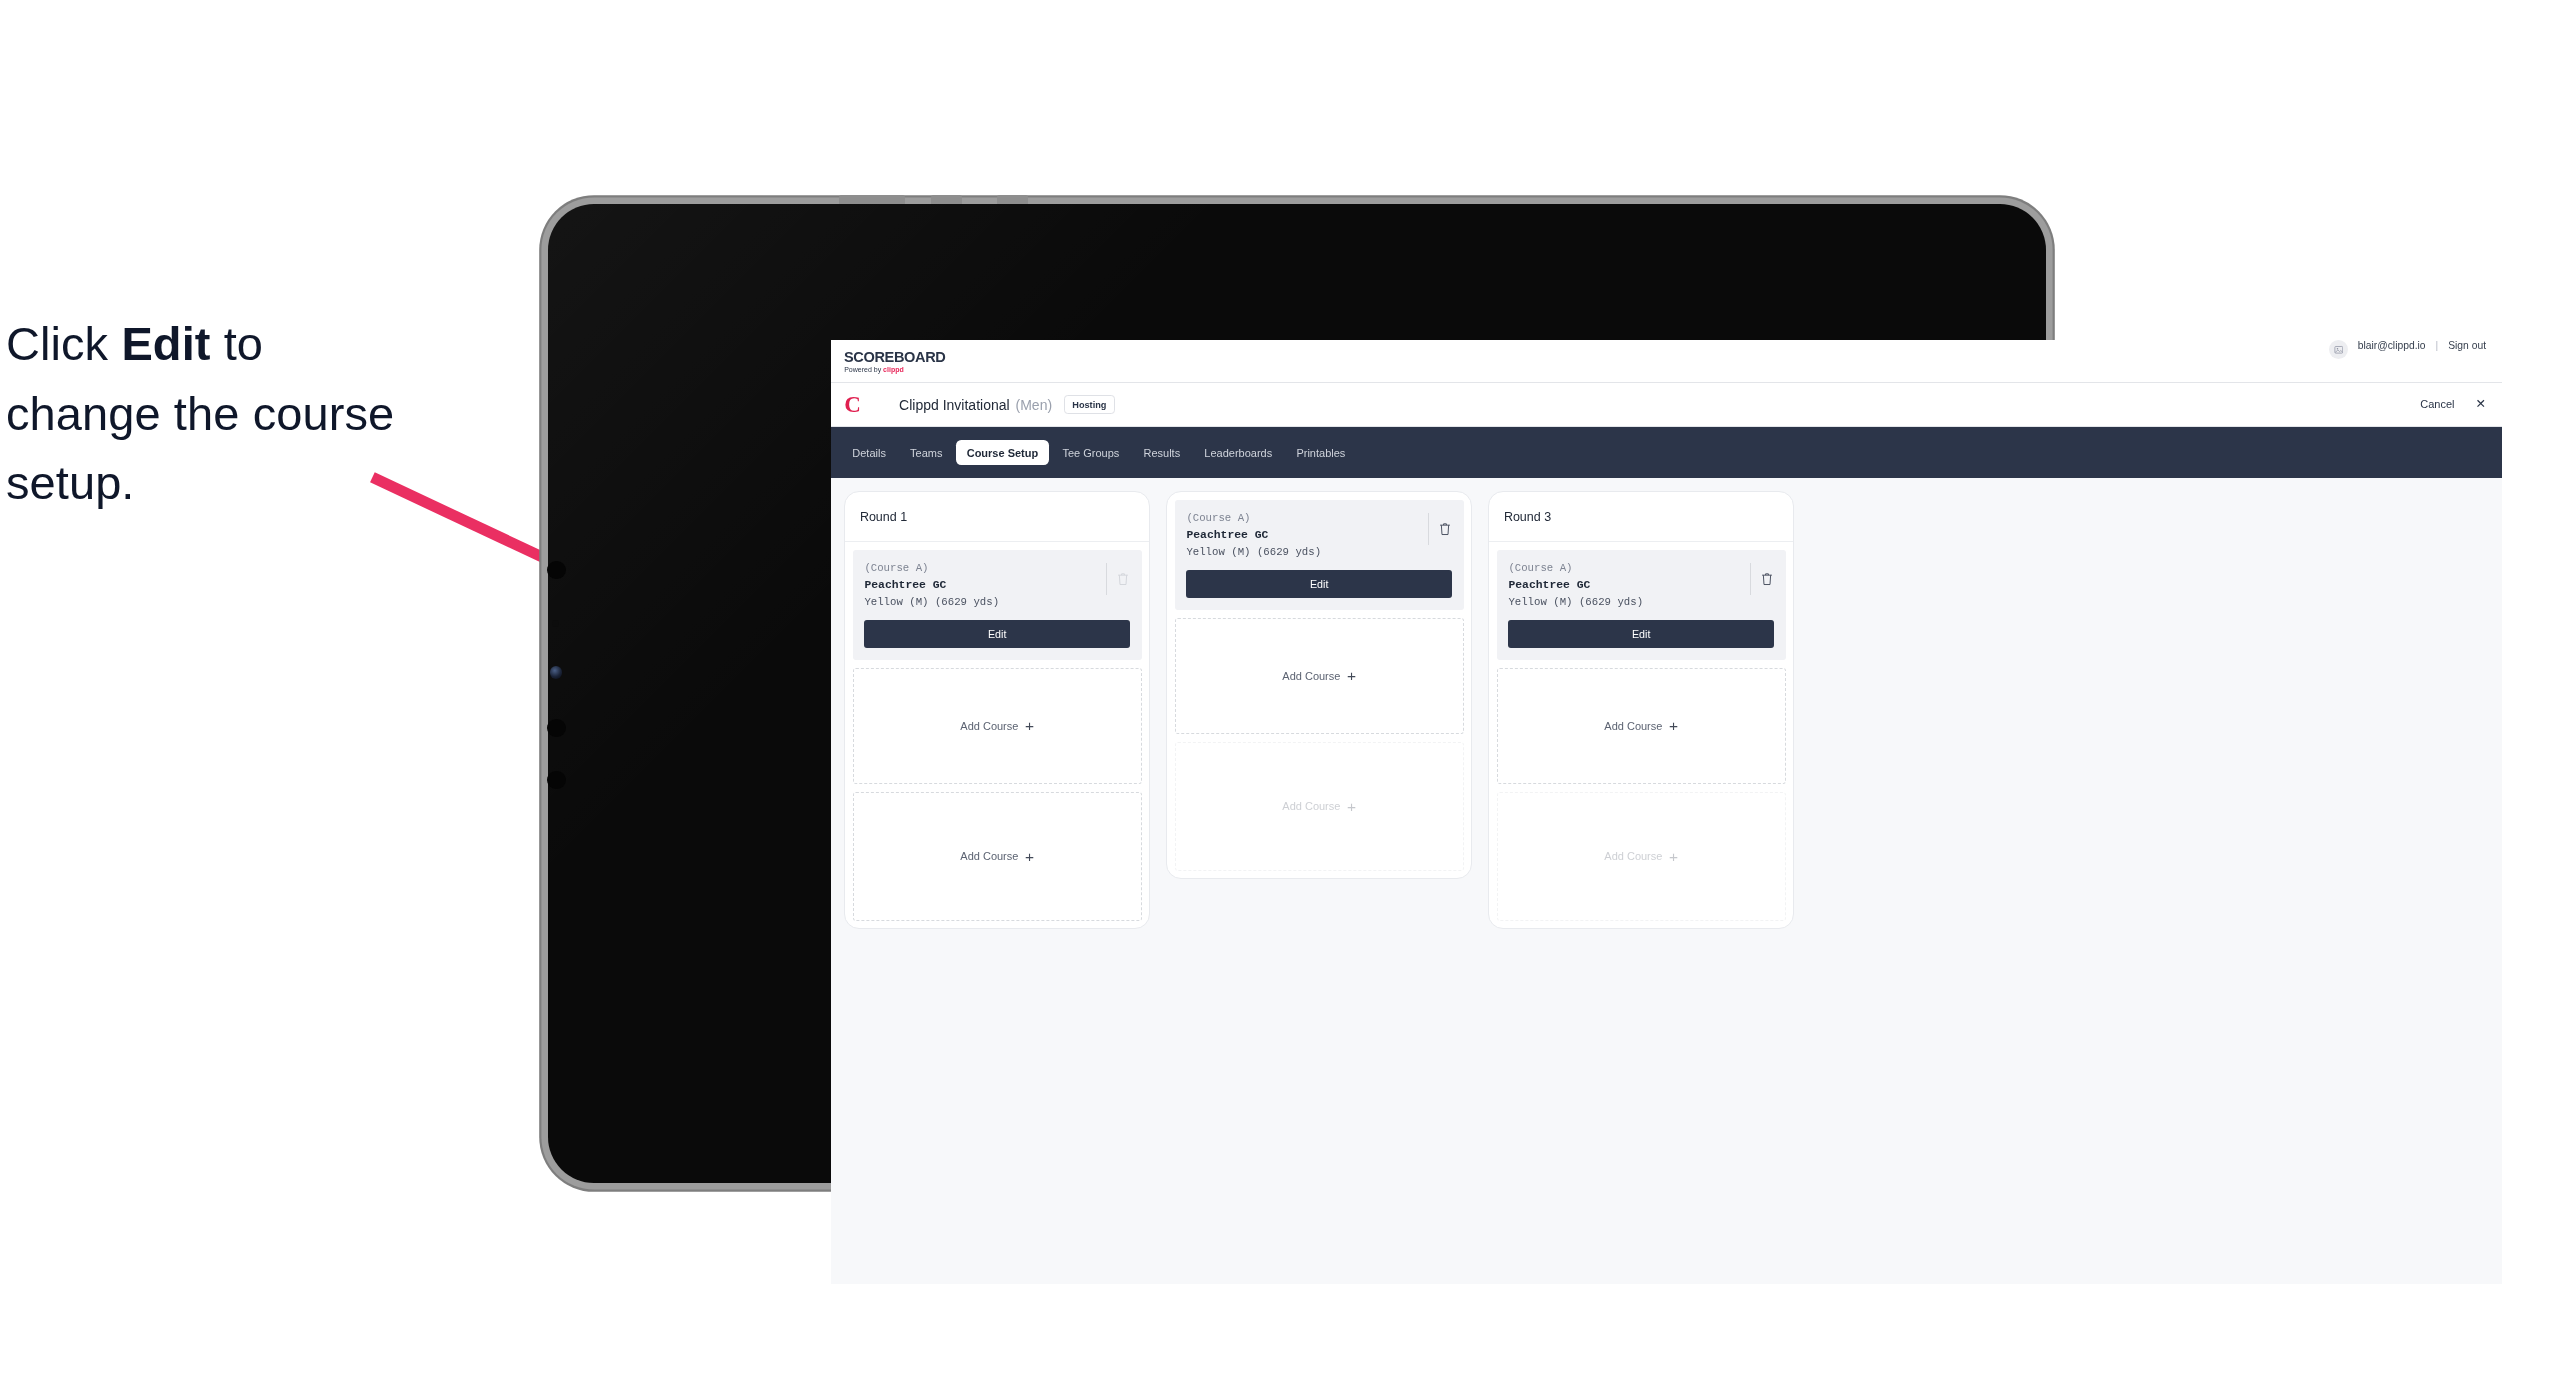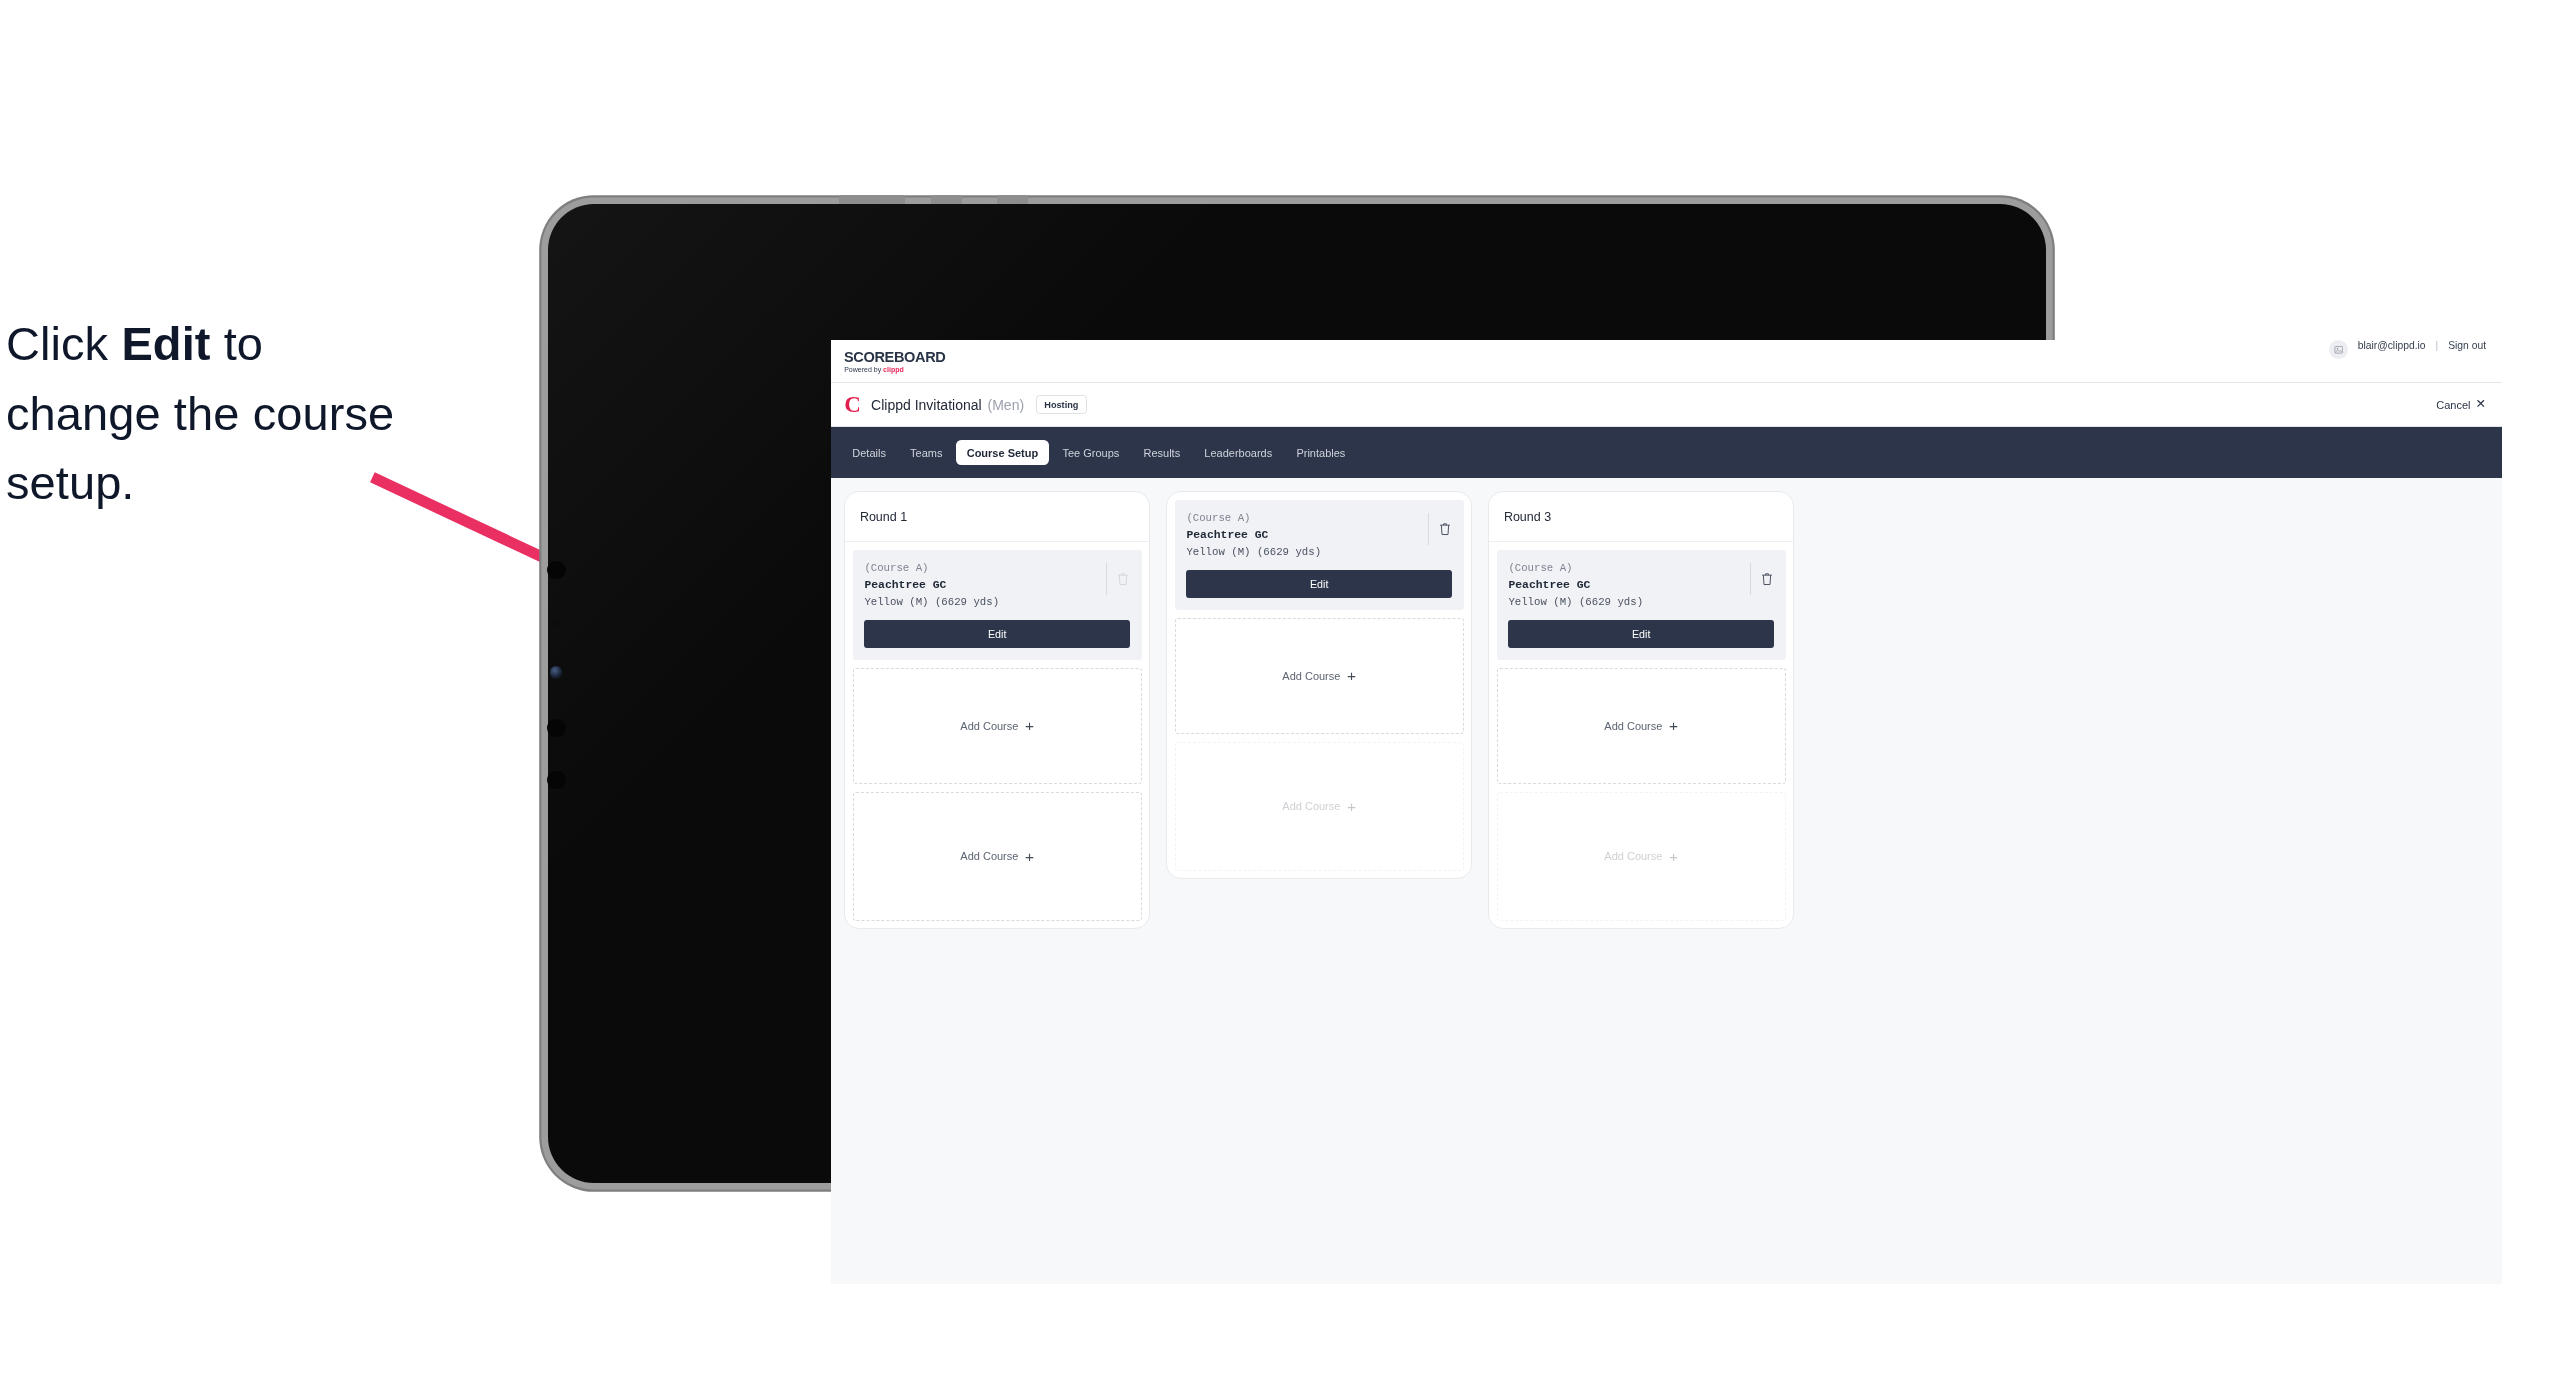--- a/index.html
+++ b/index.html
@@ -130,31 +130,31 @@
     height:43px;background:#ffffff;
     display:flex;align-items:center;
     padding:0 16px 0 13.2px;
     border-bottom:0.7px solid #e3e5e9;
   }
   #clippd-c{
     font-size:23px;font-weight:bold;color:#e01f4f;
     line-height:1;margin-right:10.3px;
     font-family:"Liberation Serif", serif;
   }
-  #tourney-name{font-size:14px;color:#222a38;}
+  #tourney-name{font-size:14px;color:#222a38;margin-left:28px;}
   #tourney-gender{font-size:14px;color:#9aa0ad;margin-left:5.9px;}
   #hosting-badge{
     margin-left:11.8px;
     border:0.7px solid #dfe1e6;border-radius:3.7px;
     padding:3.7px 7.4px;
     font-size:9.2px;font-weight:bold;color:#2a3447;
     background:#ffffff;
   }
   #cancel-btn{
-    margin-left:auto;display:flex;align-items:center;gap:5px;
+    margin-left:auto;display:flex;align-items:flex-start;gap:21px;
     font-size:11px;color:#2a3447;cursor:pointer;
   }
   #cancel-x{font-size:12.5px;line-height:1;}
 
   
   #tabstrip{
     height:51px;background:#2c3549;
     display:flex;align-items:center;
     padding-left:10.3px;gap:2.2px;
   }

